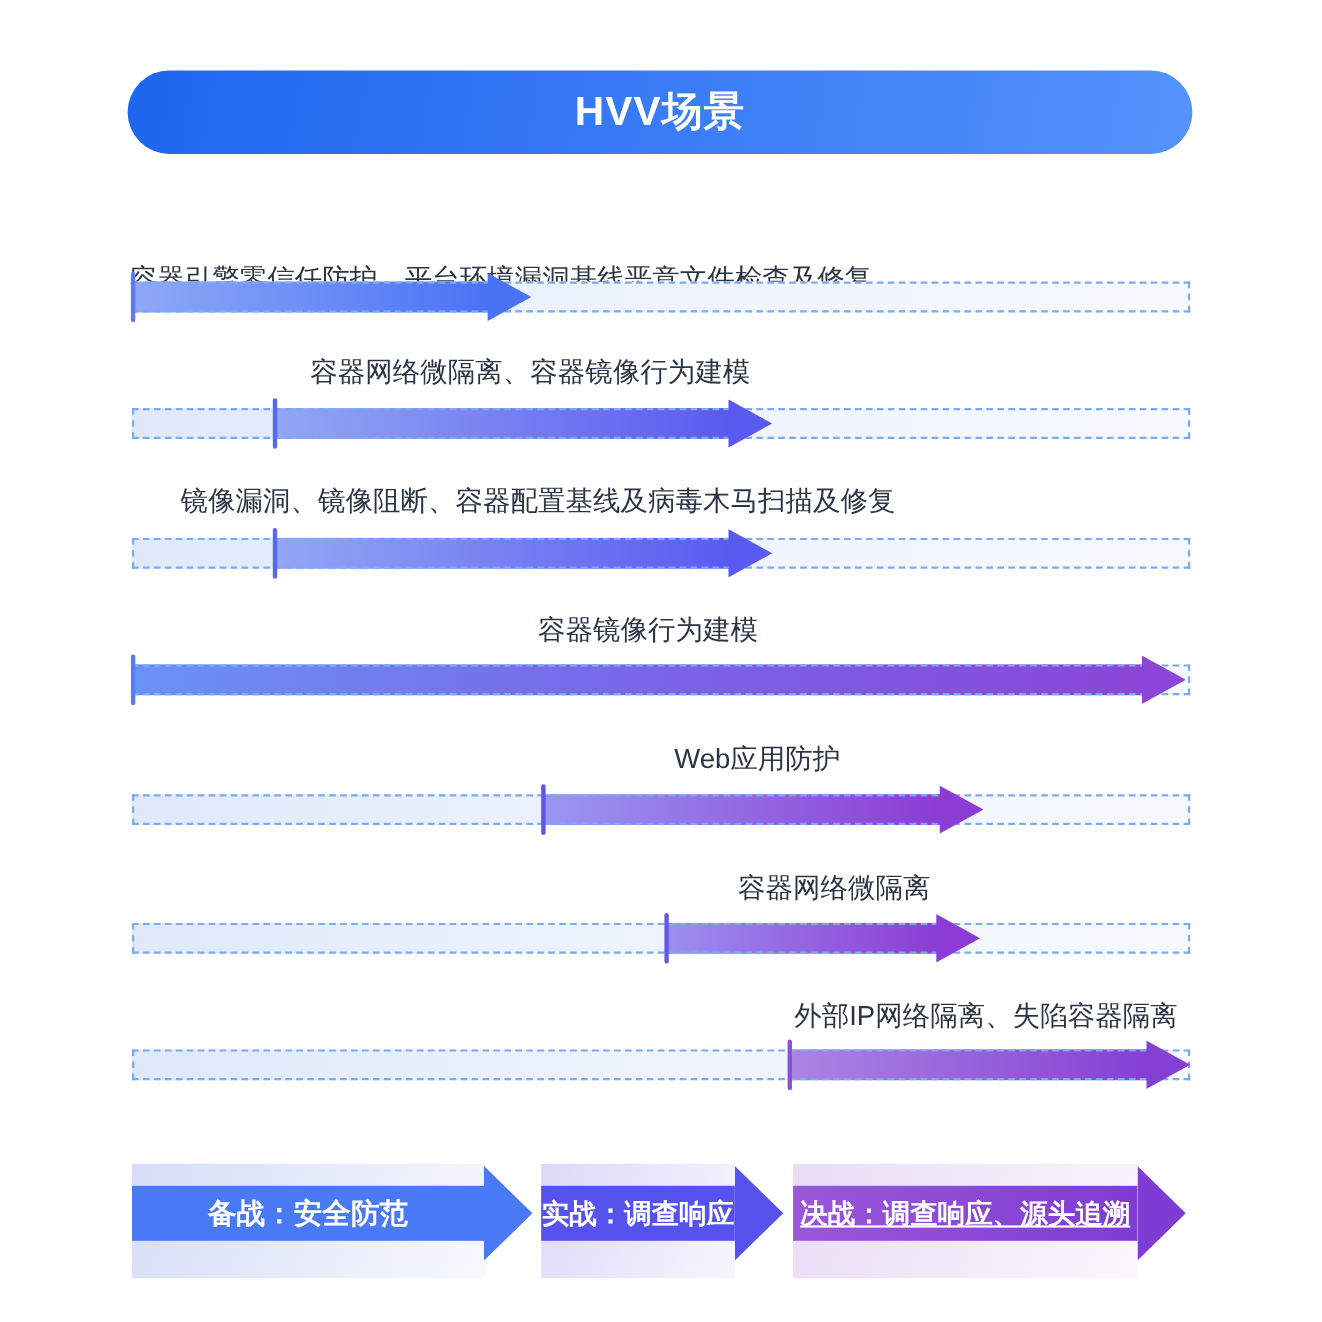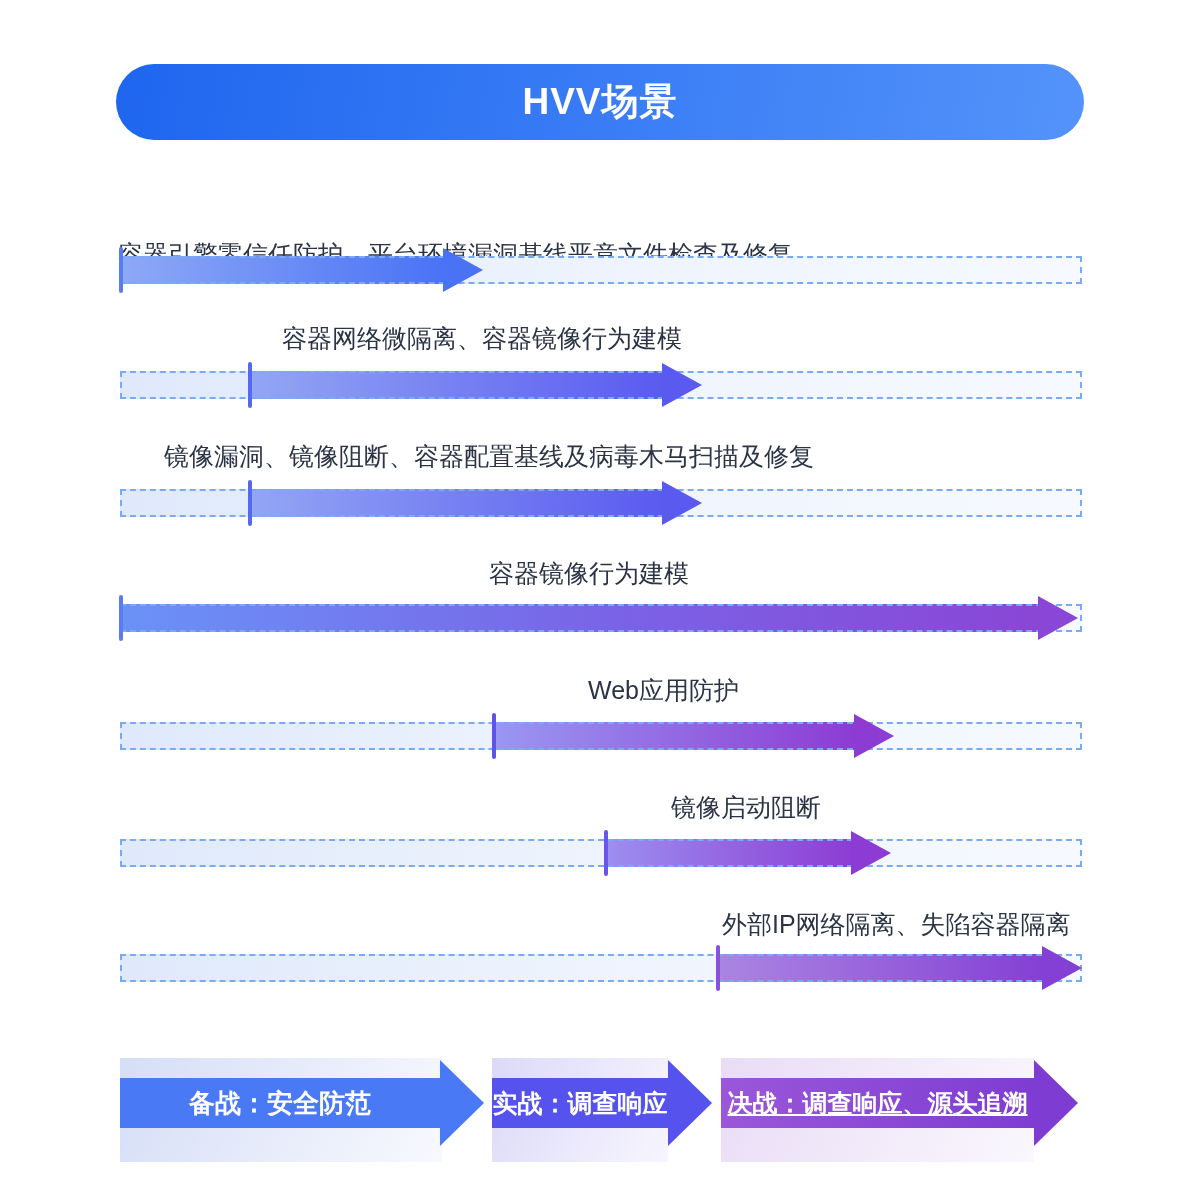--- a/index.html
+++ b/index.html
@@ -86,30 +86,30 @@
   <div>
     <div class="label" style="left:489px;top:558px;">容器镜像行为建模</div>
     <div class="track" style="top:604px;"></div>
     <div class="bar r4" style="left:120px;top:604px;width:920px;"></div>
     <div class="dashes" style="top:604px;"></div>
     <div class="head" style="left:1038px;top:596px;background:#8a46d6;"></div>
     <div class="tick" style="left:119px;top:595px;background:#5a7bf2;"></div>
   </div>
 
   <div>
-    <div class="label" style="left:588px;top:675px;">Web应用防护</div>
+    <div class="label" style="left:613px;top:675px;">Web应用防护</div>
     <div class="track" style="top:722px;"></div>
     <div class="bar r5" style="left:494px;top:722px;width:362px;"></div>
     <div class="dashes" style="top:722px;"></div>
     <div class="head" style="left:854px;top:714px;background:#8c3bd3;"></div>
     <div class="tick" style="left:492px;top:713px;background:#5c55e6;"></div>
   </div>
 
   <div>
-    <div class="label" style="left:671px;top:792px;">镜像启动阻断</div>
+    <div class="label" style="left:671px;top:792px;">容器网络微隔离</div>
     <div class="track" style="top:839px;"></div>
     <div class="bar r6" style="left:606px;top:839px;width:247px;"></div>
     <div class="dashes" style="top:839px;"></div>
     <div class="head" style="left:851px;top:831px;background:#8c3cd4;"></div>
     <div class="tick" style="left:604px;top:830px;background:#6b55e8;"></div>
   </div>
 
   <div>
     <div class="label" style="left:722px;top:909px;">外部IP网络隔离、失陷容器隔离</div>
     <div class="track" style="top:954px;"></div>

